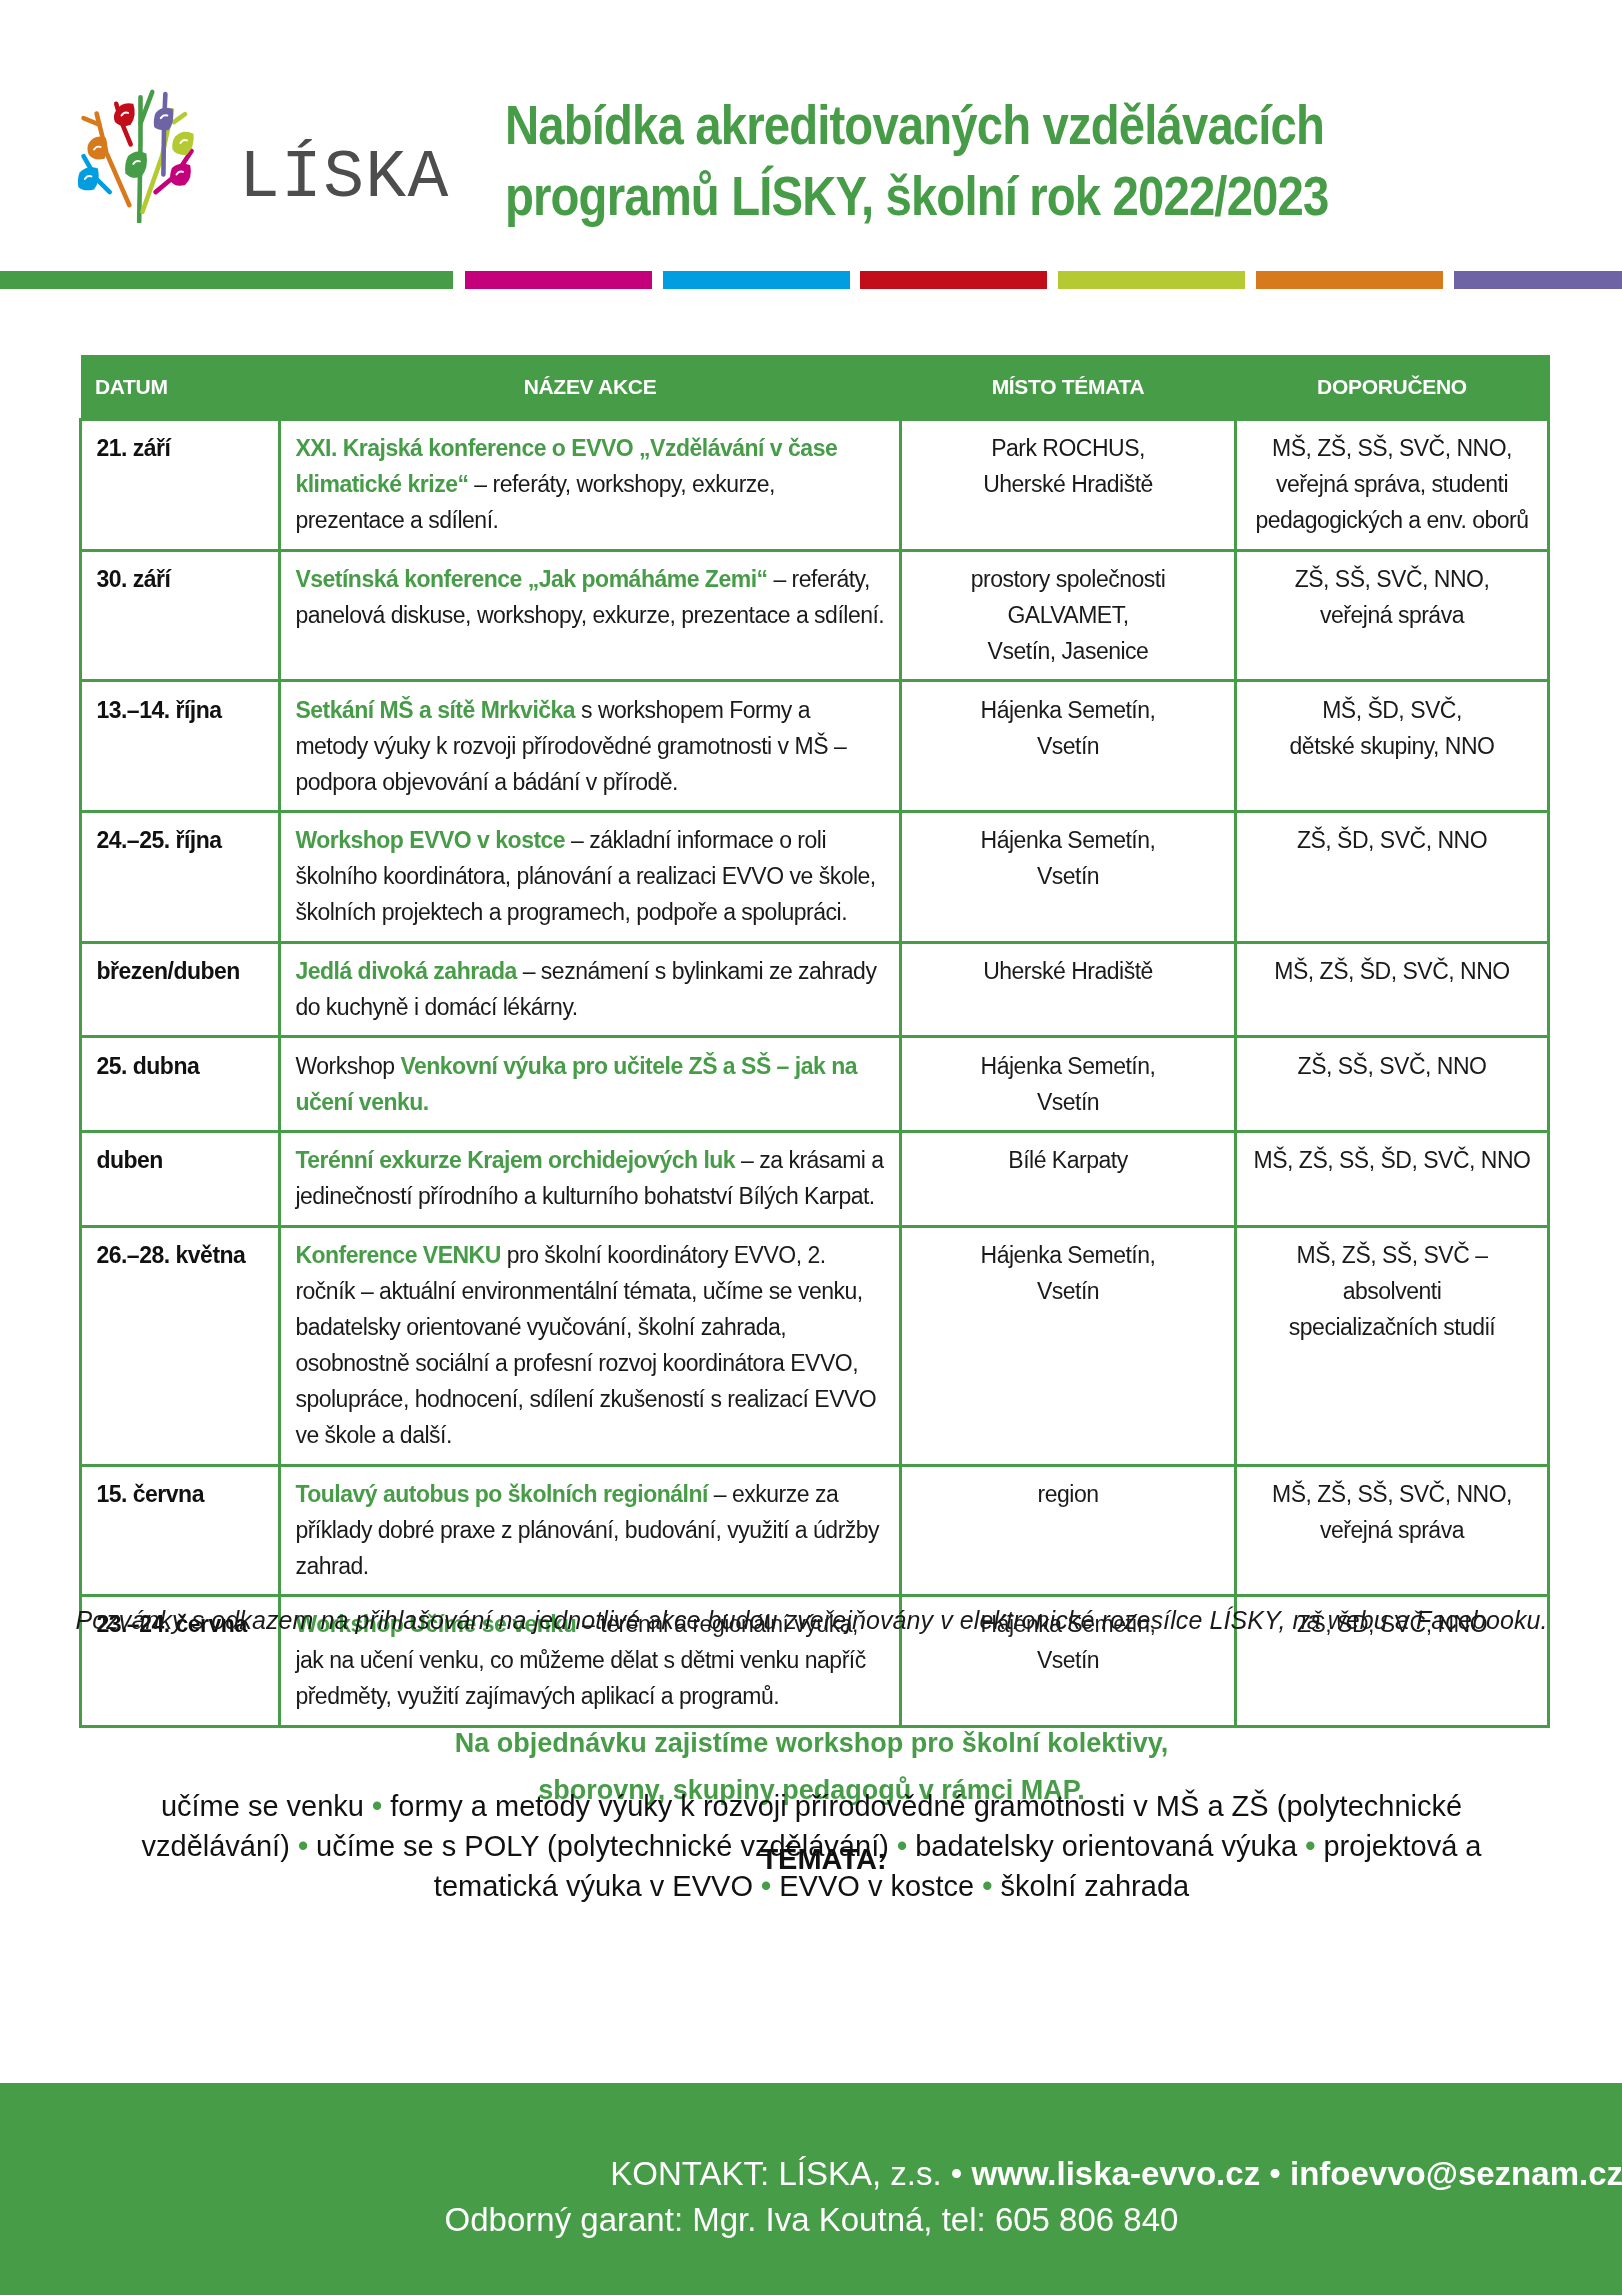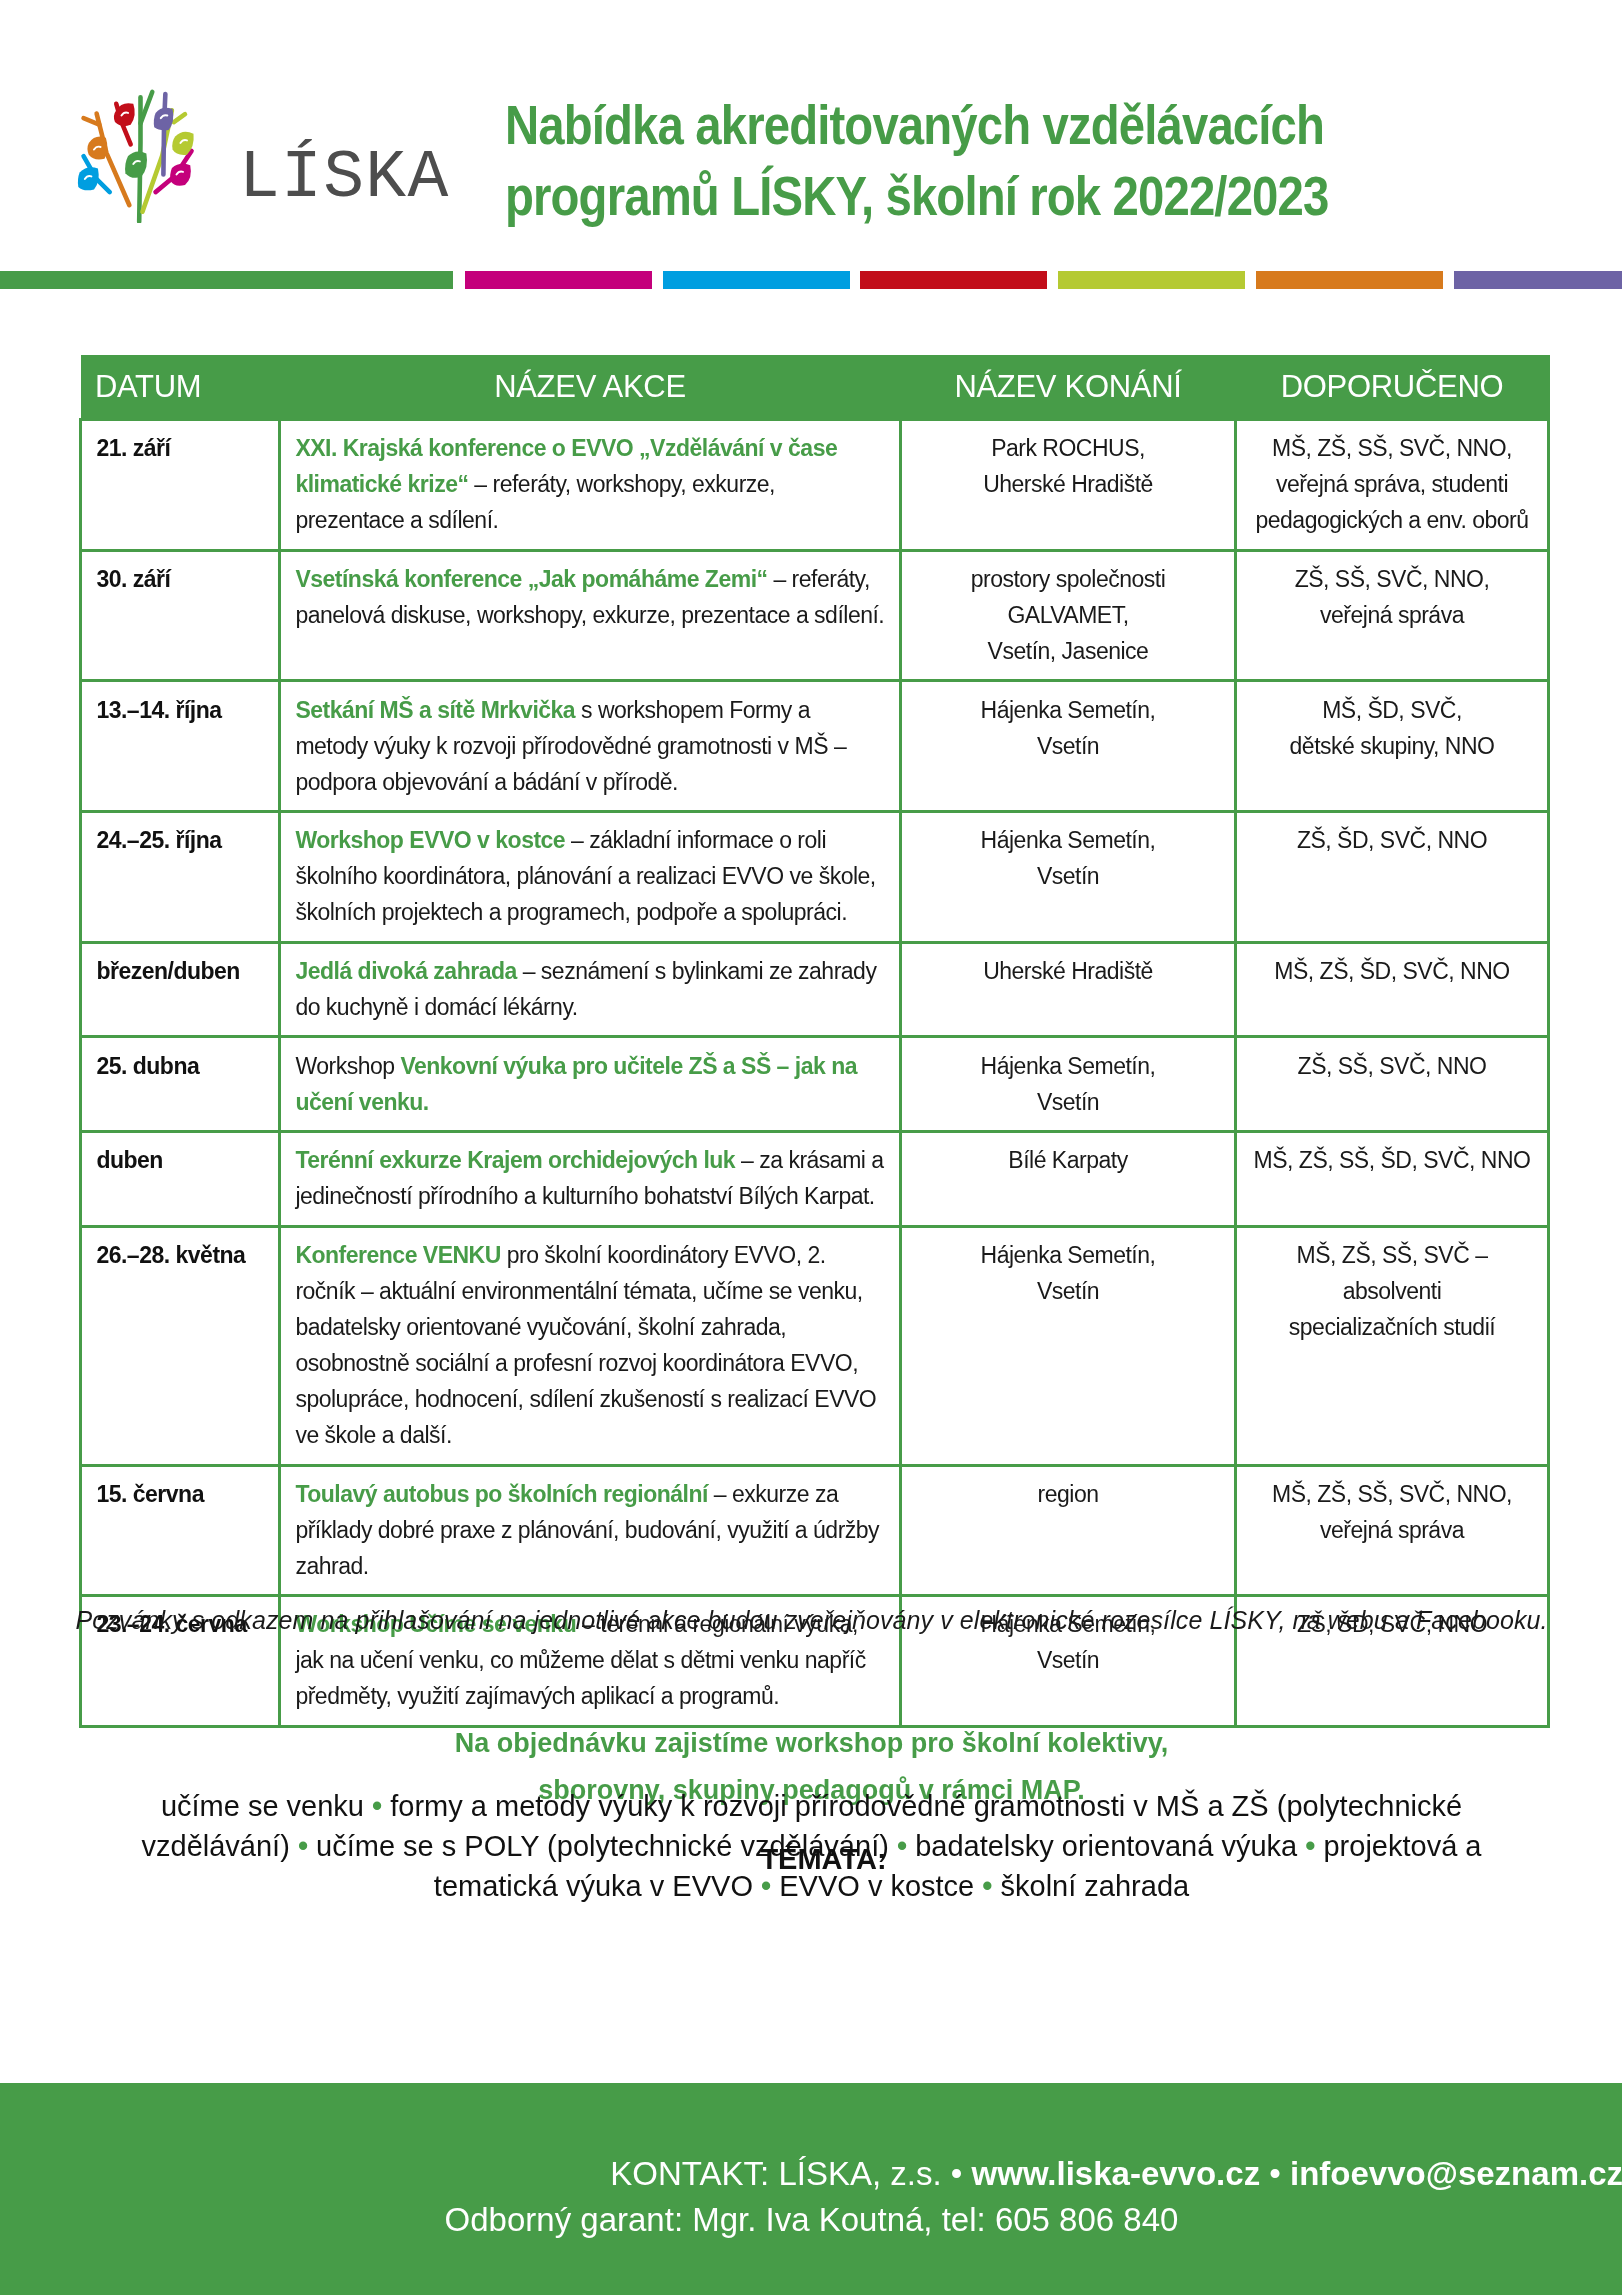--- a/index.html
+++ b/index.html
@@ -25,22 +25,22 @@
     white-space: nowrap;
   }
   .colorbar { position: absolute; top: 271px; height: 18.3px; }
 
   
   .tbl {
     position: absolute; left: 79px; top: 355px; width: 1468px;
     border-collapse: collapse; table-layout: fixed;
   }
   .tbl th {
-    background: #479c48; color: #fff; font-weight: normal; height: 63px;
-    font-size: 31px; letter-spacing: -0.3px; padding: 0 14.4px;
+    background: #479c48; color: #fff; font-weight: bold; height: 63px;
+    font-size: 21px; letter-spacing: -0.3px; padding: 0 14.4px;
     border-right: 3.3px solid #479c48;
   }
   .tbl th.c1 { text-align: left; }
   .tbl td {
     border: 3.3px solid #479c48; vertical-align: top;
     font-size: 23px; line-height: 36px; padding: 9.2px 14.4px 10.5px 14.4px;
     letter-spacing: -0.5px;
   }
   .tbl td.date { font-weight: bold; color: #111; }
   .tbl td.place, .tbl td.rec { text-align: center; }
@@ -131,21 +131,21 @@
   <colgroup>
     <col style="width:199px">
       <col style="width:621px">
       <col style="width:335px">
       <col style="width:313px">
   </colgroup>
   <thead>
     <tr>
       <th class="c1">DATUM</th>
       <th>NÁZEV AKCE</th>
-      <th>NÁZEV KONÁNÍ</th>
+      <th>MÍSTO TÉMATA</th>
       <th>DOPORUČENO</th>
     </tr>
   </thead>
   <tbody id="tbody">
       <tr style="height: 126px;">
         <td class="date">21. září</td>
         <td class="name"><span></span><span class="hl">XXI. Krajská konference o EVVO „Vzdělávání v čase klimatické krize“</span><span> – referáty, workshopy, exkurze, prezentace a sdílení.</span></td>
         <td class="place" style="white-space: pre-line;">Park ROCHUS,
 Uherské Hradiště</td>
         <td class="rec" style="white-space: pre-line;">MŠ, ZŠ, SŠ, SVČ, NNO,

